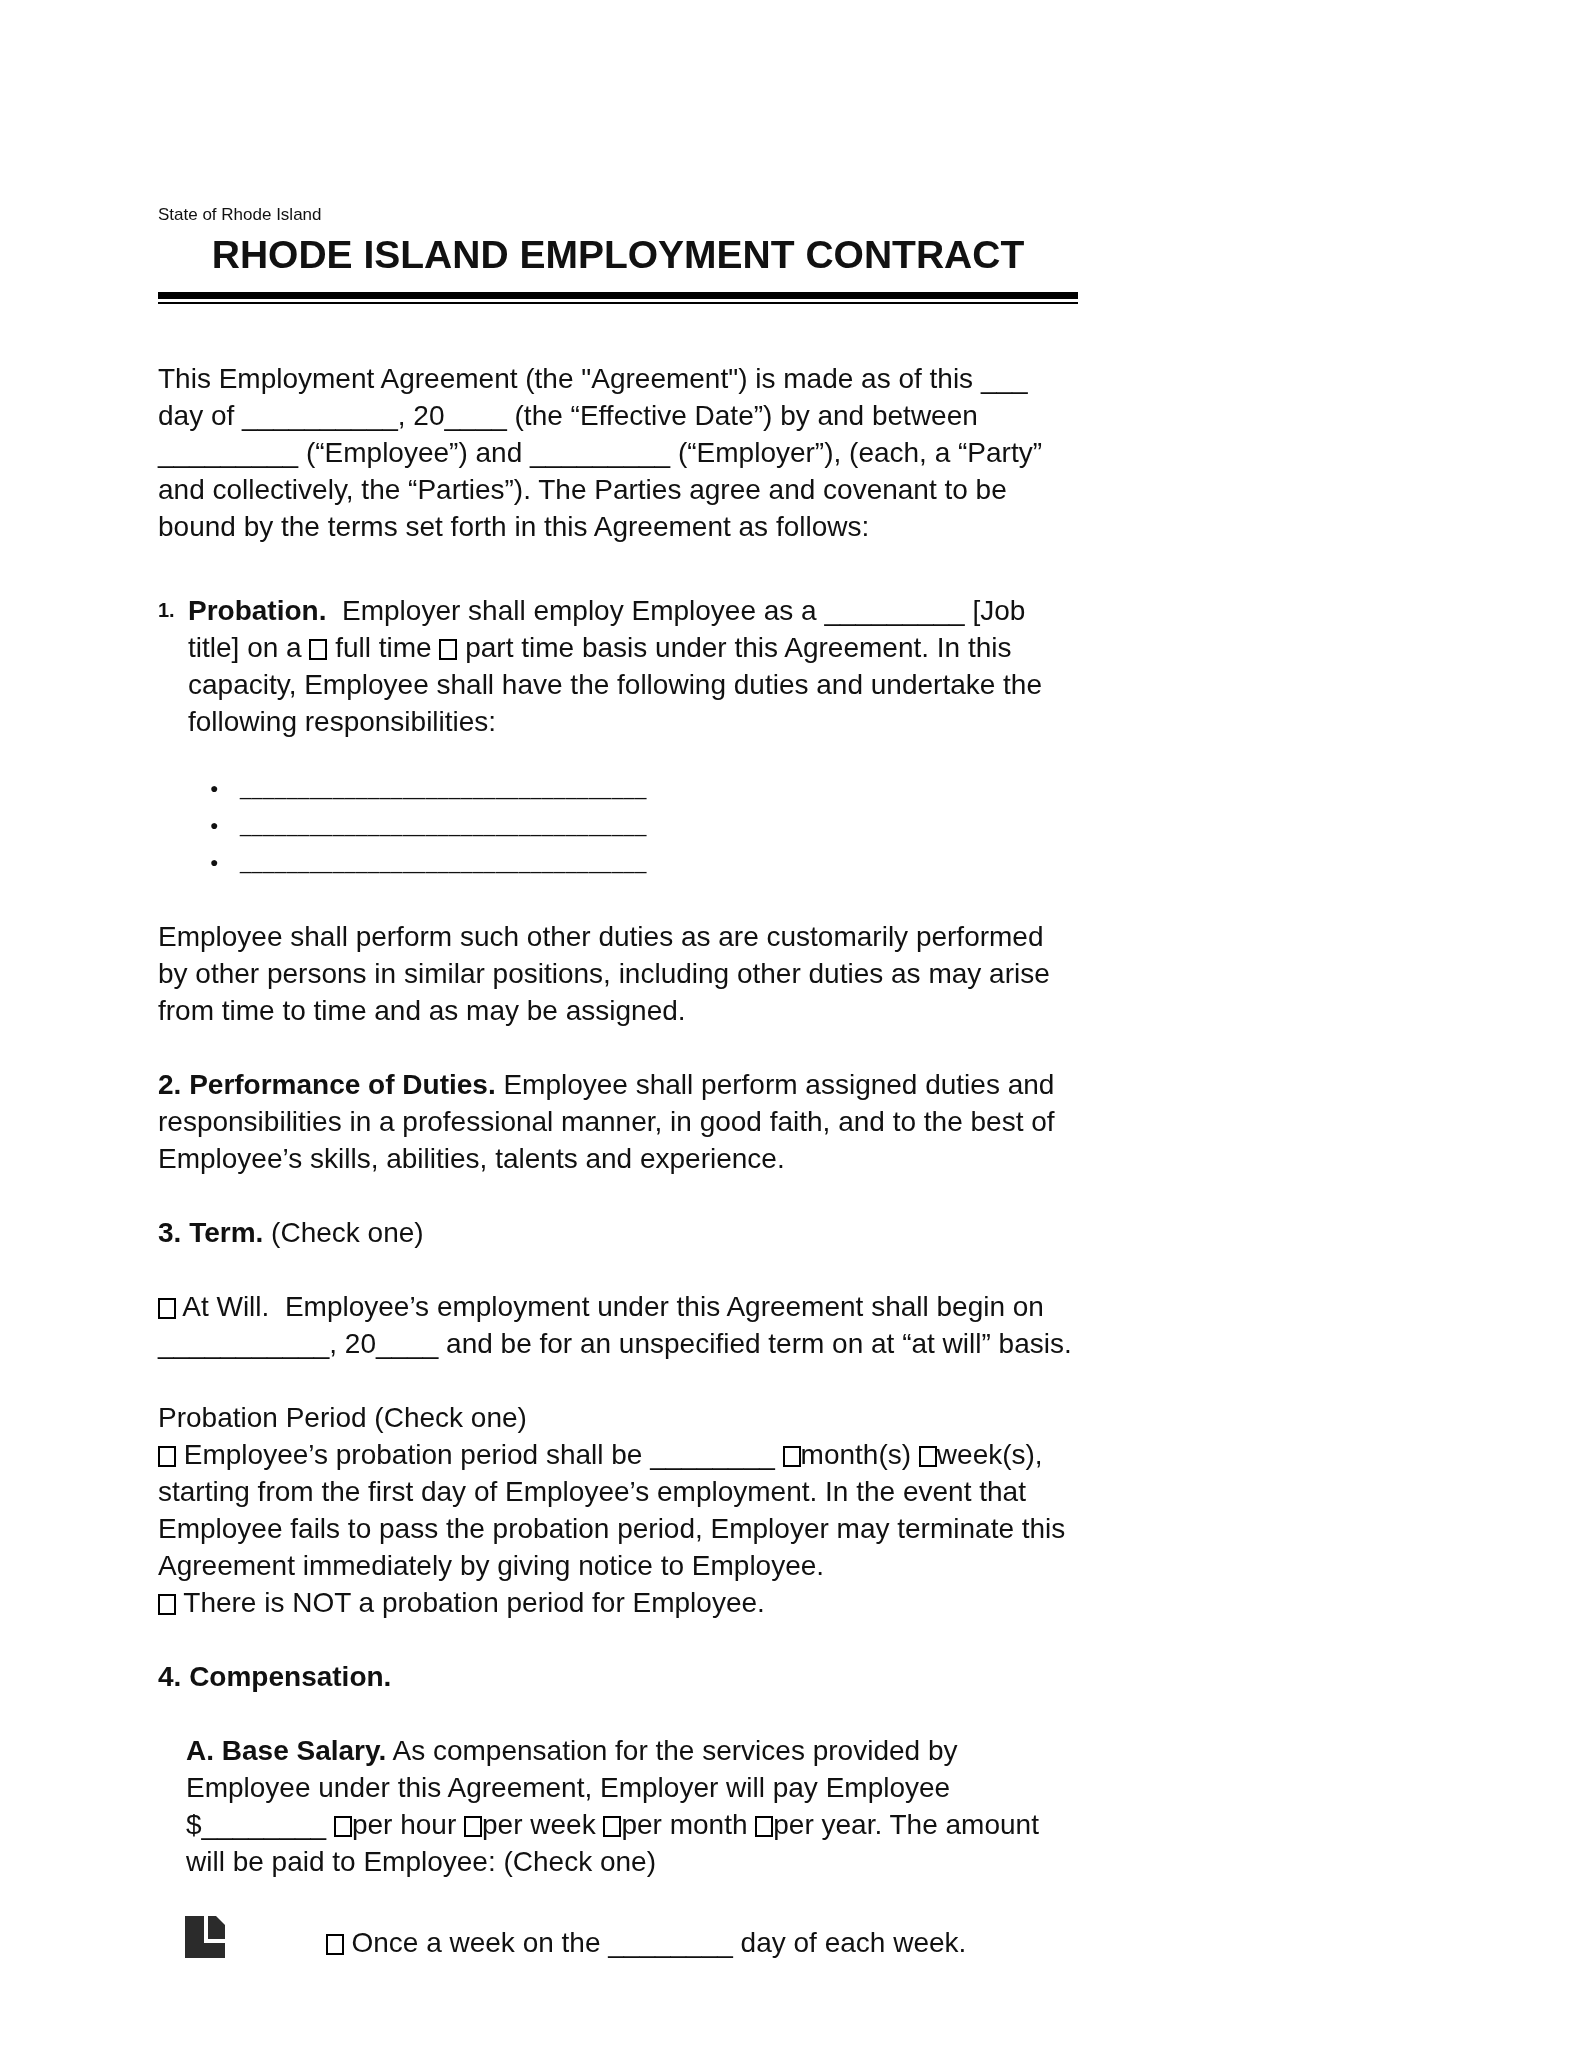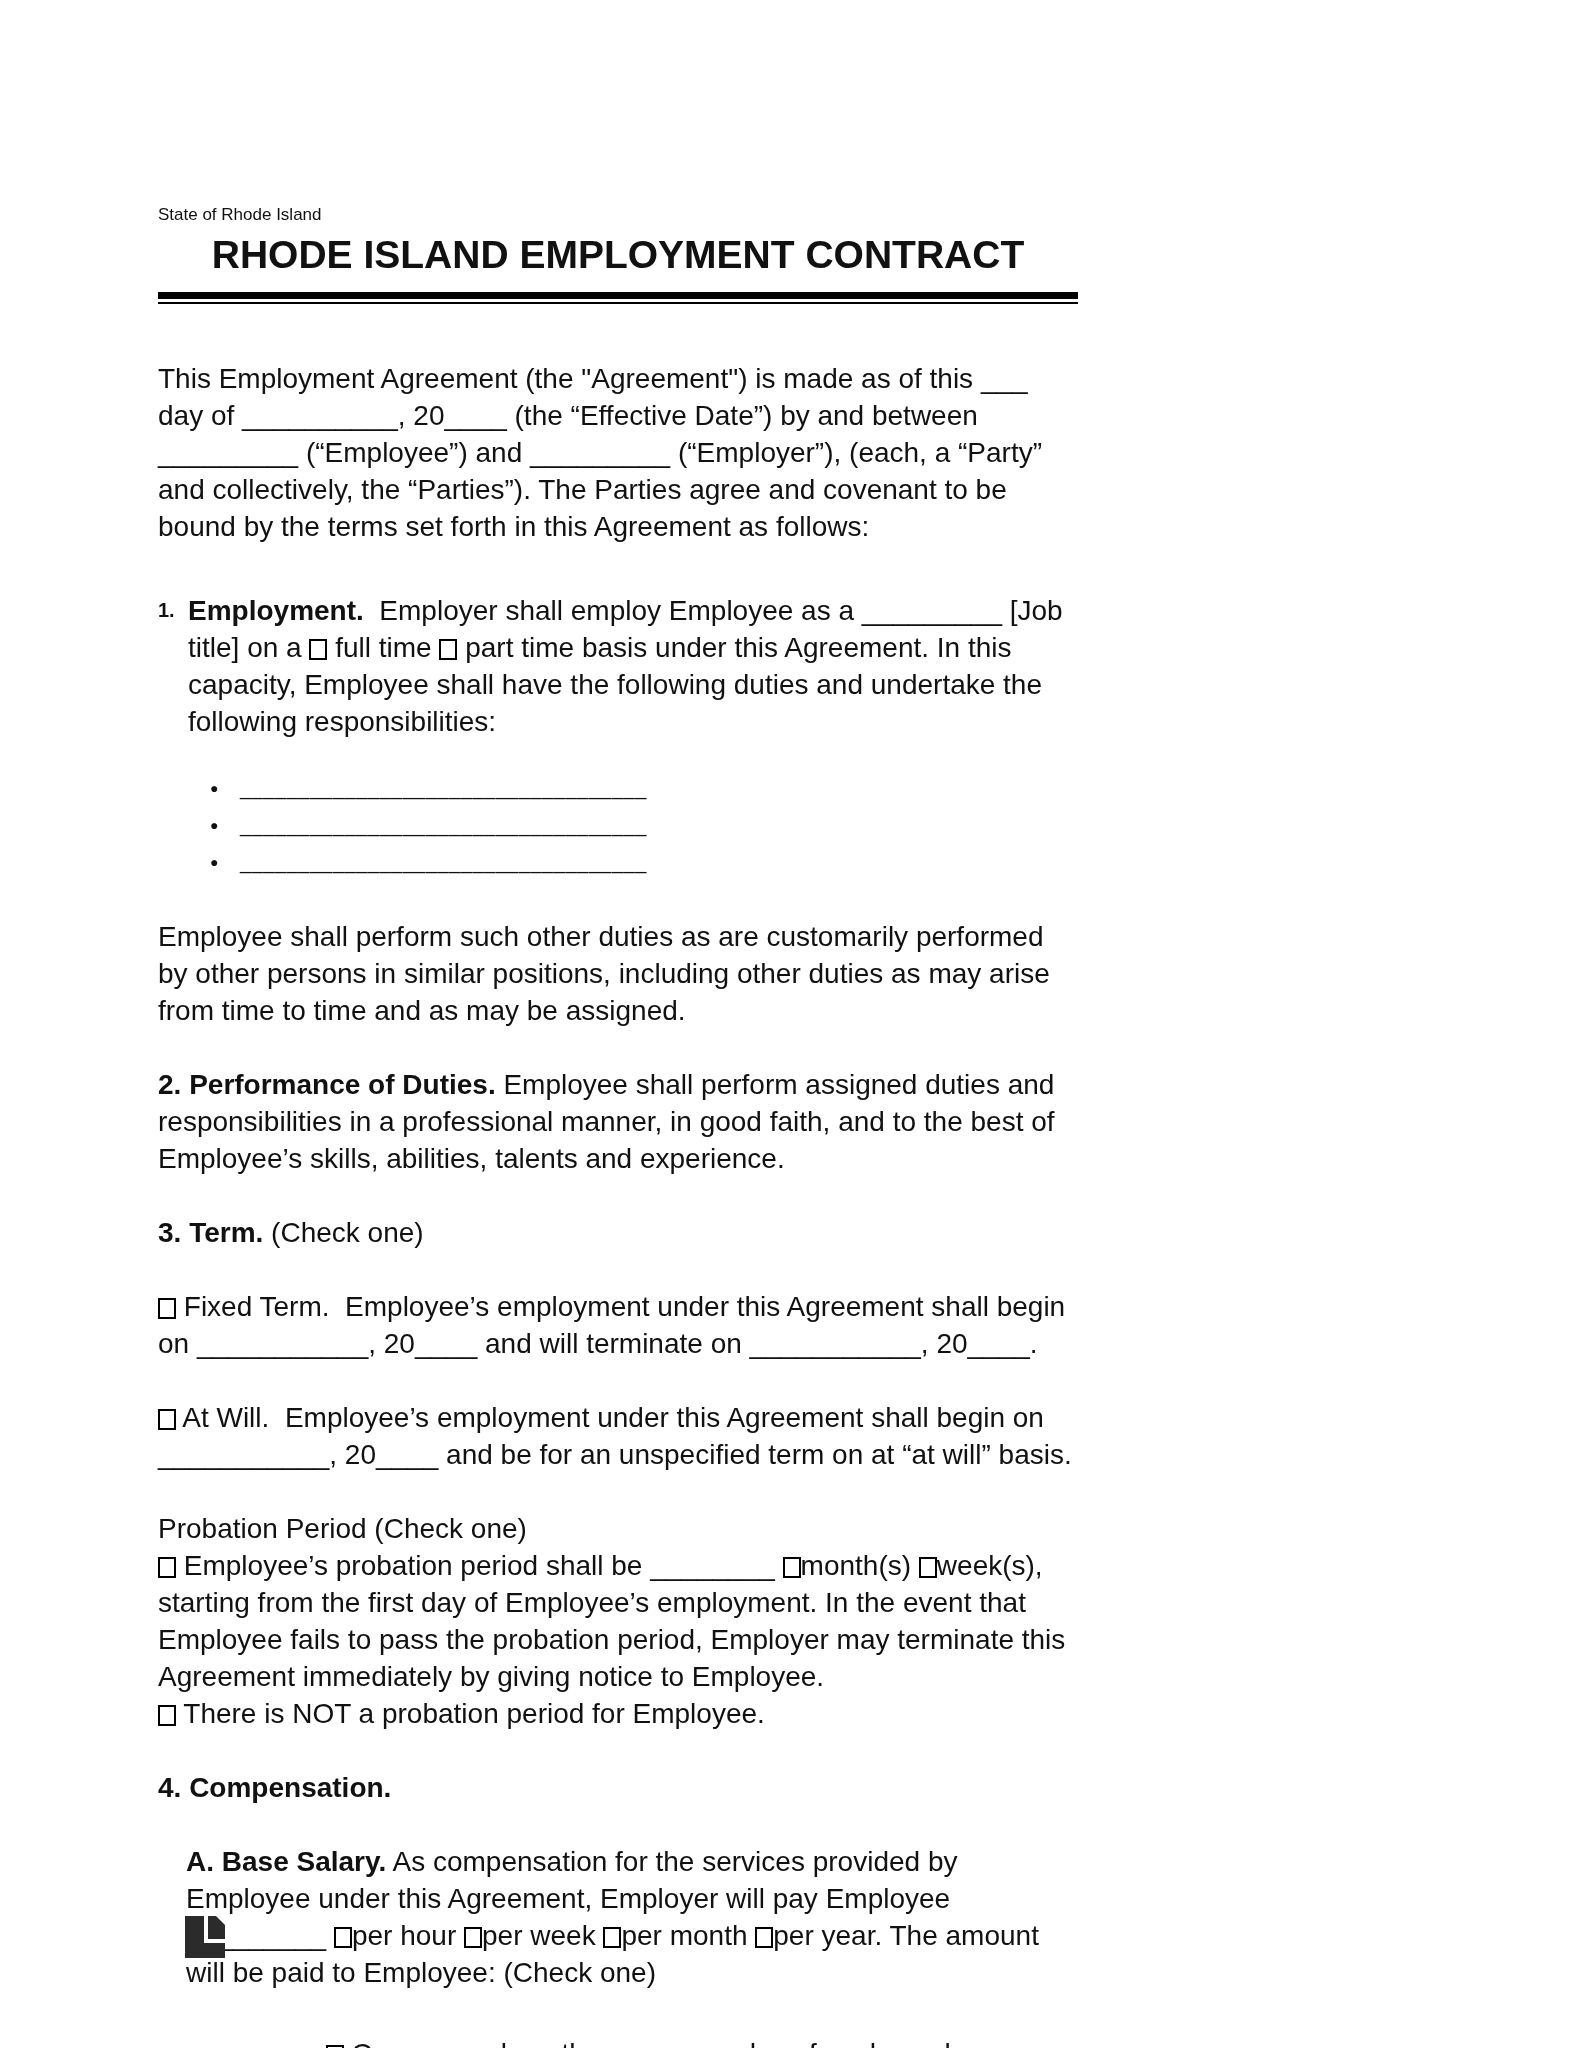--- a/index.html
+++ b/index.html
@@ -66,21 +66,21 @@
 
   <div class="title-rule">
     <div class="thick"></div>
     <div class="thin"></div>
   </div>
 
   <p class="para intro"><span>This Employment Agreement (the "Agreement") is made as of this ___ day of __________, 20____ (the “Effective Date”) by and between _________ (“Employee”) and _________ (“Employer”), (each, a “Party” and collectively, the “Parties”). The Parties agree and covenant to be bound by the terms set forth in this Agreement as follows:</span></p>
 
   <div class="numbered">
     <span class="num">1.</span>
-    <p class="para"><span class="b">Employment.</span><span>&nbsp; Employer shall employ Employee as a _________ [Job title] on a </span><span class="cbx"></span><span> full time </span><span class="cbx"></span><span> part time basis under this Agreement. In this capacity, Employee shall have the following duties and undertake the following responsibilities:</span></p>
+    <p class="para"><span class="b">Probation.</span><span>&nbsp; Employer shall employ Employee as a _________ [Job title] on a </span><span class="cbx"></span><span> full time </span><span class="cbx"></span><span> part time basis under this Agreement. In this capacity, Employee shall have the following duties and undertake the following responsibilities:</span></p>
   </div>
 
   <div class="bullets">
     <div class="bullet-row">
       <span class="bullet-glyph">●</span>
       <span class="blank-line">___________________________________</span>
     </div>
     <div class="bullet-row">
       <span class="bullet-glyph">●</span>
       <span class="blank-line">___________________________________</span>
@@ -90,21 +90,20 @@
       <span class="blank-line">___________________________________</span>
     </div>
   </div>
 
   <p class="para"><span>Employee shall perform such other duties as are customarily performed by other persons in similar positions, including other duties as may arise from time to time and as may be assigned.</span></p>
 
   <p class="para"><span class="b">2. Performance of Duties.</span><span> Employee shall perform assigned duties and responsibilities in a professional manner, in good faith, and to the best of Employee’s skills, abilities, talents and experience.</span></p>
 
   <p class="para"><span class="b">3. Term.</span><span> (Check one)</span></p>
 
-  <p class="para"><span class="cbx"></span><span> Fixed Term.&nbsp; Employee’s employment under this Agreement shall begin on ___________, 20____ and will terminate on ___________, 20____.</span></p>
 
   <p class="para"><span class="cbx"></span><span> At Will.&nbsp; Employee’s employment under this Agreement shall begin on ___________, 20____ and be for an unspecified term on at “at will” basis.</span></p>
 
   <p class="para"><span class="u">Probation Period</span><span> (Check one)</span></p>
 
   <p class="para tight"><span class="cbx"></span><span> Employee’s probation period shall be ________ </span><span class="cbx"></span><span>month(s) </span><span class="cbx"></span><span>week(s), starting from the first day of Employee’s employment. In the event that Employee fails to pass the probation period, Employer may terminate this Agreement immediately by giving notice to Employee.</span></p>
 
   <p class="para tight"><span class="cbx"></span><span> There is </span><span class="u">NOT</span><span> a probation period for Employee.</span></p>
 
   <p class="para"><span class="b">4. Compensation.</span></p>

